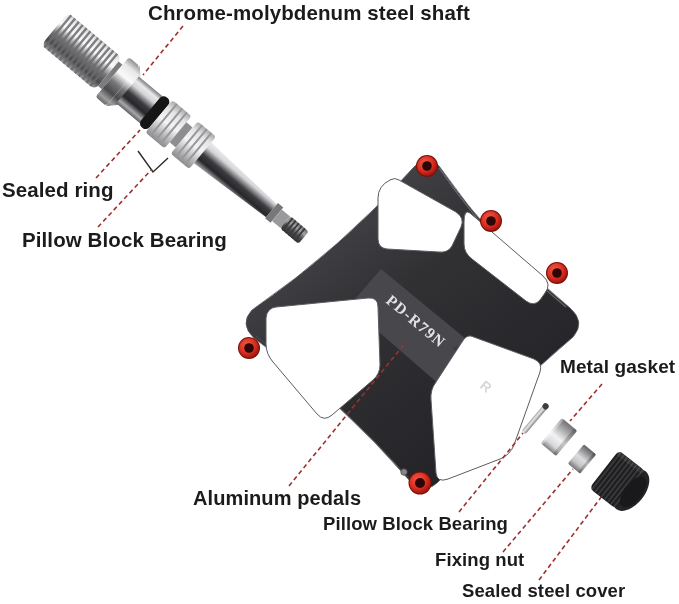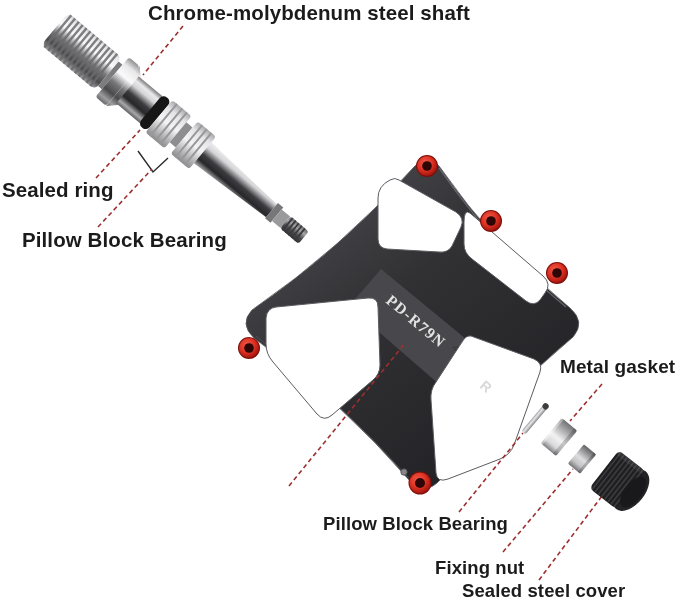--- a/index.html
+++ b/index.html
@@ -11,21 +11,21 @@
   .label{
     position:absolute;font-weight:700;color:#1b1b1b;white-space:nowrap;
     line-height:1.1;letter-spacing:0.1px;
   }
   #lbl-shaft{left:148px;top:2px;font-size:20.5px;text-align:right;}
   #lbl-sealing{left:2px;top:179px;font-size:20.5px;}
   #lbl-pillow-up{left:22px;top:229px;font-size:20.5px;}
   #lbl-gasket{left:560px;top:357px;font-size:19px;}
   #lbl-alum{left:193px;top:487px;font-size:20px;}
   #lbl-pillow-low{left:323px;top:514px;font-size:18.5px;}
-  #lbl-fixing{left:435px;top:550px;font-size:18.5px;margin-top:8px;}
+  #lbl-fixing{left:435px;top:550px;font-size:18.5px;}
   #lbl-sealed{left:462px;top:581px;font-size:18.5px;}
 </style>
 </head>
 <body>
 
 <div class="stage">
 
   <svg width="679" height="604" viewBox="0 0 679 604">
     <defs>
       <linearGradient id="metalV" gradientUnits="userSpaceOnUse" x1="0" y1="-26" x2="0" y2="26">
@@ -194,16 +194,17 @@
       <path d="M-21 -23.5V23.5M-17 -23.5V23.5M-13 -23.5V23.5M-9 -23.5V23.5M-5 -23.5V23.5M-1 -23.5V23.5M3 -23.5V23.5M7 -23.5V23.5" stroke="#3c3c3f" stroke-width="1.6"></path>
       <ellipse cx="13" cy="0" rx="9" ry="18" fill="#19191c"></ellipse>
       <rect x="-24" y="-24" width="33" height="5" rx="2.5" fill="#ffffff" opacity="0.08"></rect>
     </g>
   </svg>
 
   <div class="label" id="lbl-shaft">Chrome-molybdenum steel shaft</div>
   <div class="label" id="lbl-sealing">Sealed ring</div>
   <div class="label" id="lbl-pillow-up">Pillow Block Bearing</div>
   <div class="label" id="lbl-gasket">Metal gasket</div>
+  <div class="label" id="lbl-alum">Aluminum pedals</div>
   <div class="label" id="lbl-pillow-low">Pillow Block Bearing</div>
   <div class="label" id="lbl-fixing">Fixing nut</div>
   <div class="label" id="lbl-sealed">Sealed steel cover</div>
 </div>
 
 </body></html>

